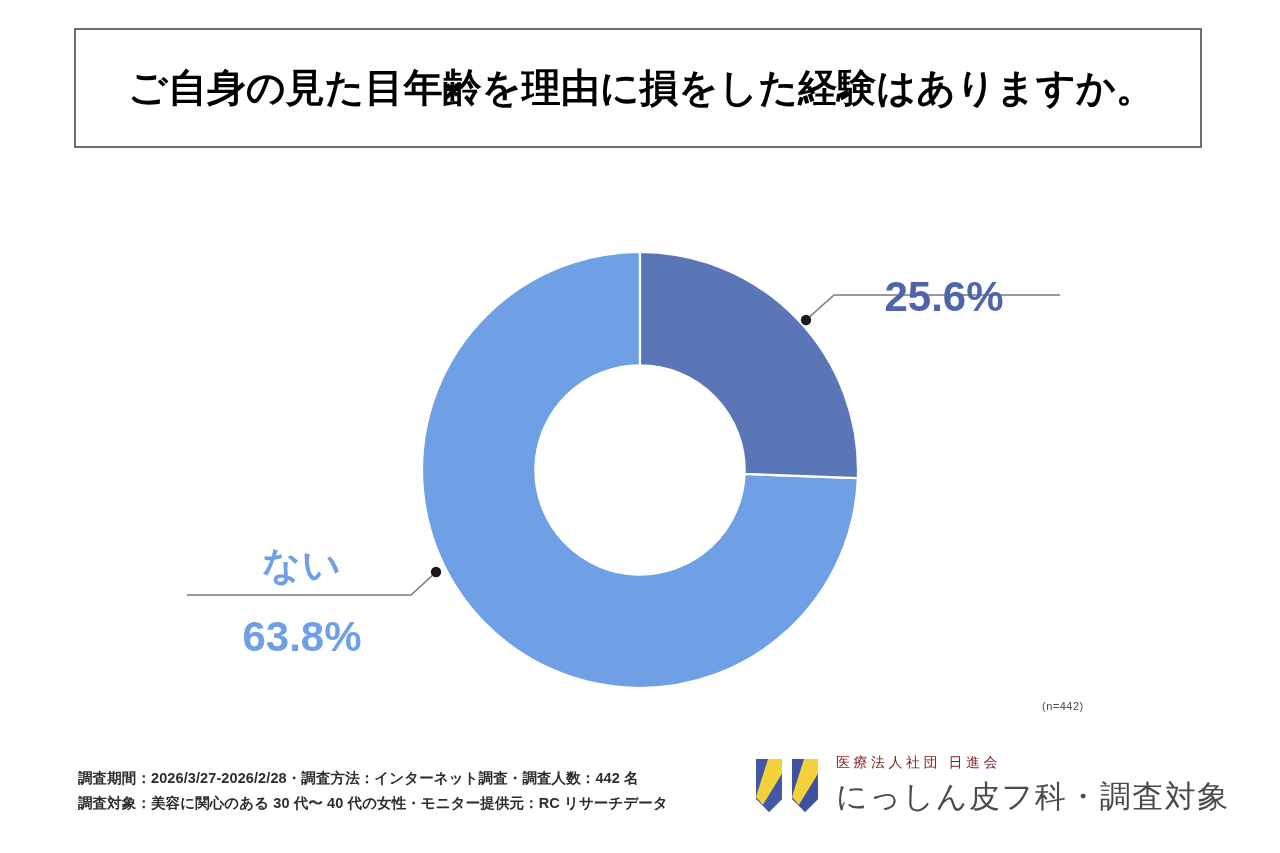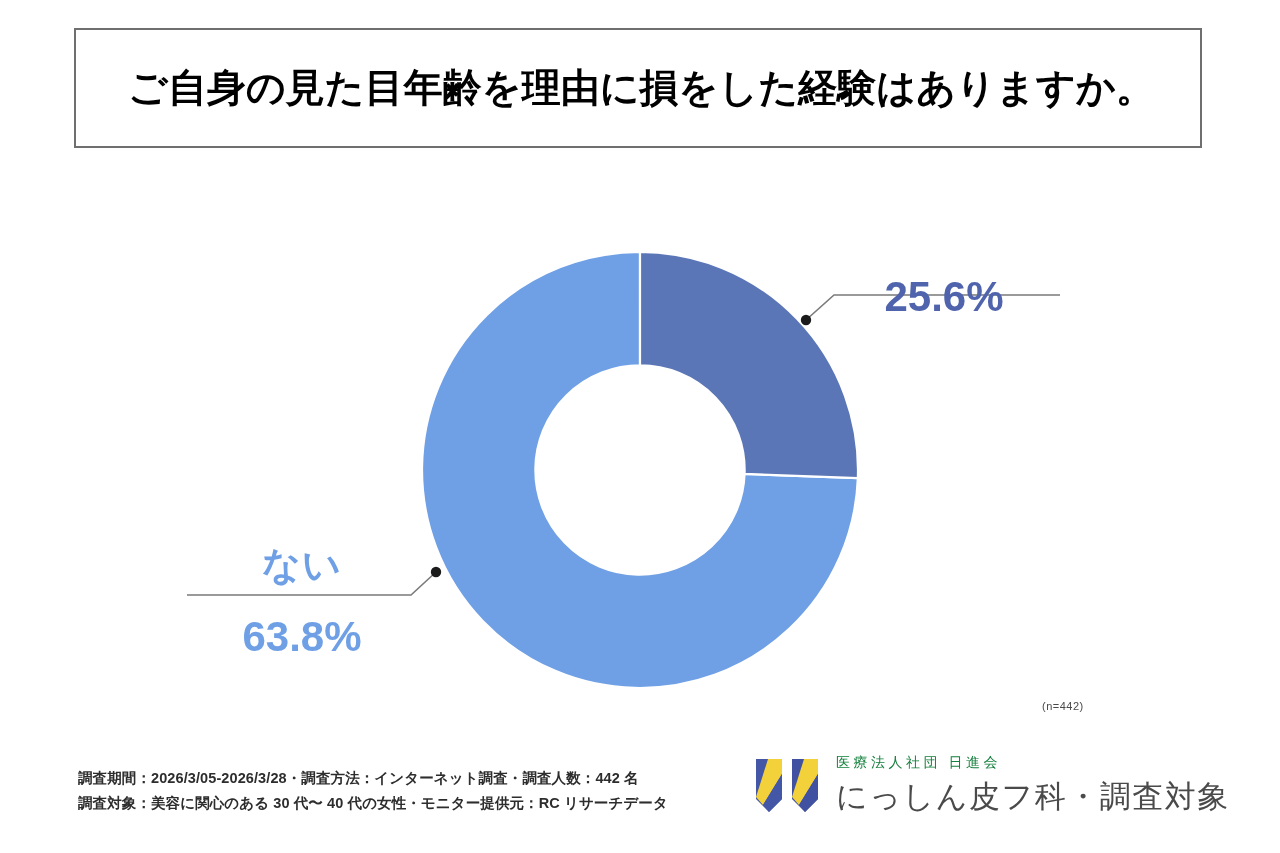--- a/index.html
+++ b/index.html
@@ -135,21 +135,21 @@
     flex: 0 0 auto;
   }
   #logo-text {
     margin-left: 14px;
     display: flex;
     flex-direction: column;
     justify-content: center;
   }
   #logo-org {
     font-size: 14px;
-    color: #15803d;
+    color: #7f1d1d;
     letter-spacing: 3.5px;
     font-weight: normal;
     white-space: nowrap;
   }
   #logo-name {
     font-size: 31px;
     color: #4a4a4a;
     letter-spacing: 1.5px;
     margin-top: 4px;
     white-space: nowrap;
@@ -186,21 +186,21 @@
 
   <div class="callout" id="callout-nai">
     <span class="label-name">ない</span>
     <span class="label-value">63.8%</span>
   </div>
 </div>
 
 <div id="n-caption">(n=442)</div>
 
 <div id="footer-notes">
-  <div>調査期間：2026/3/05-2026/3/28・調査方法：インターネット調査・調査人数：442 名</div>
+  <div>調査期間：2026/3/27-2026/2/28・調査方法：インターネット調査・調査人数：442 名</div>
   <div>調査対象：美容に関心のある 30 代〜 40 代の女性・モニター提供元：RC リサーチデータ</div>
 </div>
 
 <div id="logo-block">
   <svg id="logo-mark" viewBox="0 0 70 62">
 
     <polygon points="4,4 30,4 30,44 17,57 4,44" fill="#4357a6"></polygon>
 
     <polygon points="16,4 30,4 30,19 11,50 4,42" fill="#f2d13b"></polygon>
 

